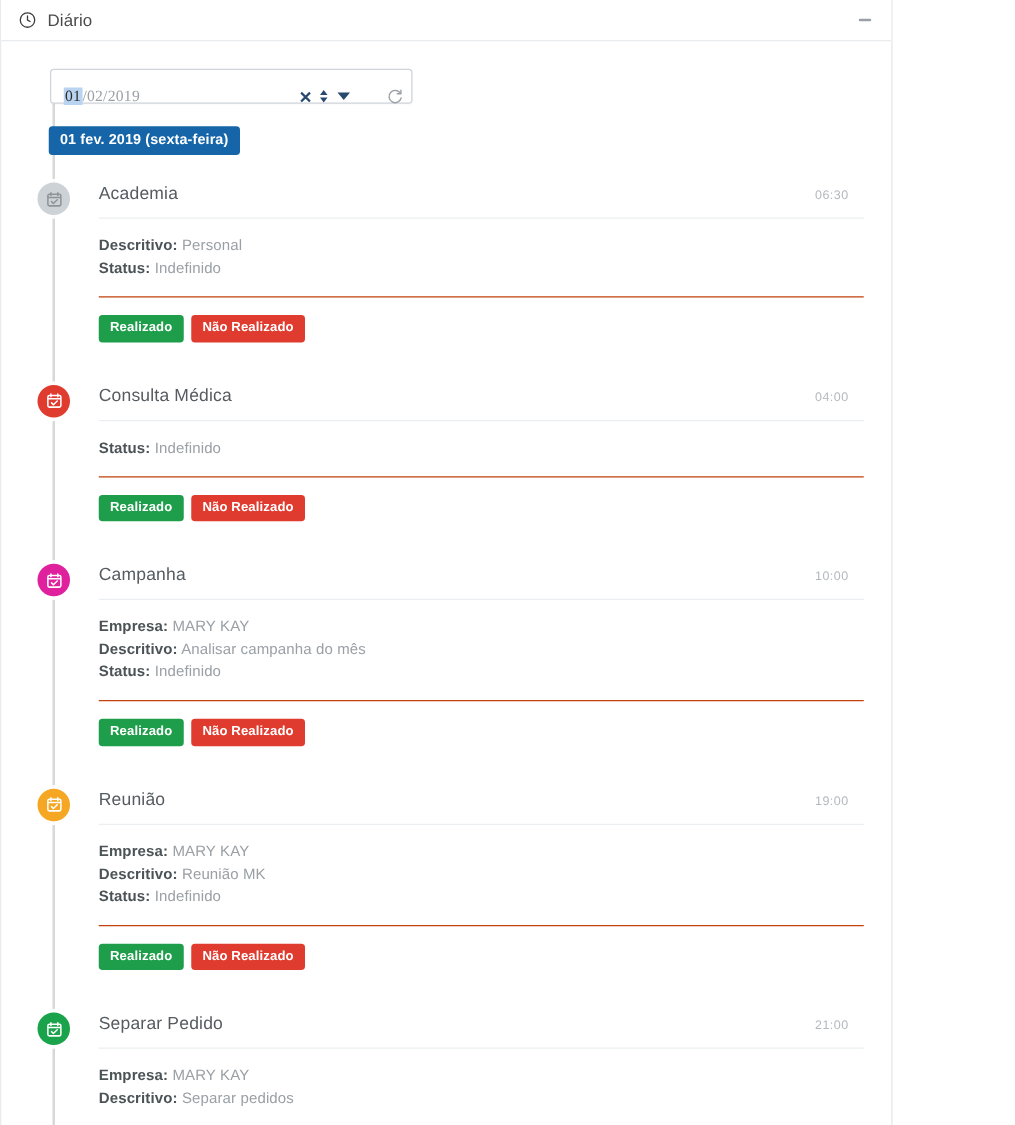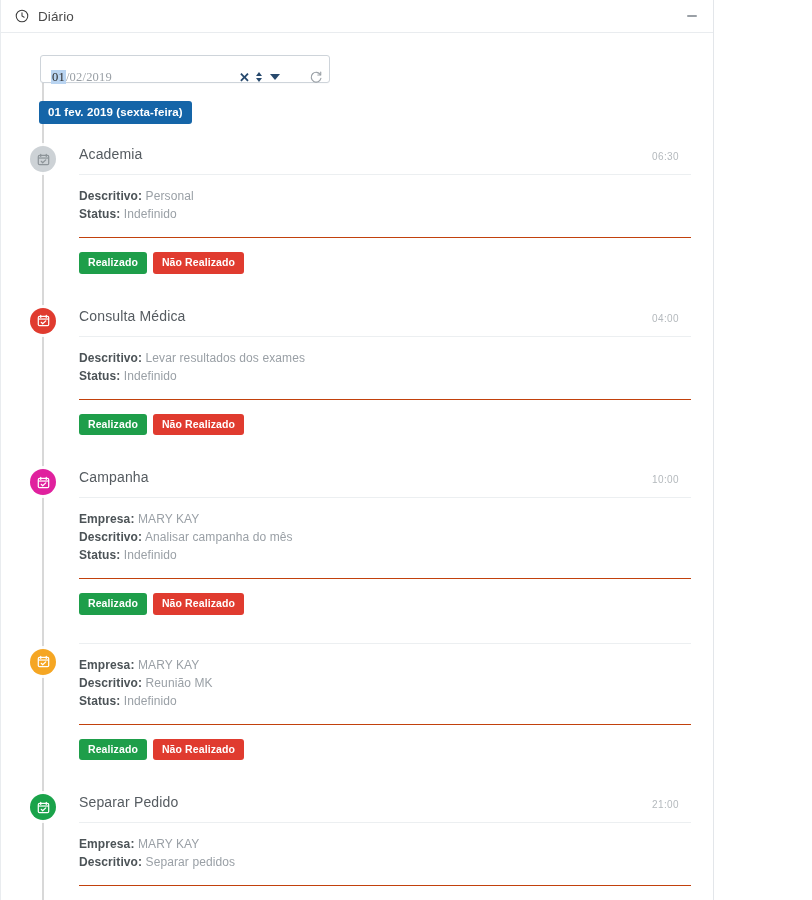--- a/index.html
+++ b/index.html
@@ -339,21 +339,20 @@
                 </svg>
               </span>
             </span>
           </div>
           <div class="entry-card">
             <div class="entry-head">
               <span class="entry-title">Consulta Médica</span>
               <span class="entry-time">04:00</span>
             </div>
             <div class="entry-detail">
-              <div class="detail-line"><b>Descritivo:</b> <span>Levar resultados dos exames</span></div>
               <div class="detail-line"><b>Status:</b> <span>Indefinido</span></div>
             </div>
             <div class="entry-actions">
               <button class="btn btn-done">Realizado</button>
               <button class="btn btn-undone">Não Realizado</button>
             </div>
           </div>
         </div>
         <div class="entry-spacer"></div>
         <div class="entry">
@@ -393,20 +392,24 @@
                 <svg viewBox="0 0 16 16" xmlns="http://www.w3.org/2000/svg">
                   <rect x="1.6" y="3" width="12.8" height="11.4" rx="1.5" fill="none" stroke="#ffffff" stroke-width="1.5"></rect>
                   <path d="M1.6 6.2 H14.4" stroke="#ffffff" stroke-width="1.5"></path>
                   <path d="M4.6 1.6 V4.2 M11.4 1.6 V4.2" stroke="#ffffff" stroke-width="1.5" stroke-linecap="round"></path>
                   <path d="M5.2 10.2 L7 12 L10.8 8.4" fill="none" stroke="#ffffff" stroke-width="1.5" stroke-linecap="round" stroke-linejoin="round"></path>
                 </svg>
               </span>
             </span>
           </div>
           <div class="entry-card">
+            <div class="entry-head">
+              <span class="entry-title">Reunião</span>
+              <span class="entry-time">19:00</span>
+            </div>
             <div class="entry-detail">
               <div class="detail-line"><b>Empresa:</b> <span>MARY KAY</span></div>
               <div class="detail-line"><b>Descritivo:</b> <span>Reunião MK</span></div>
               <div class="detail-line"><b>Status:</b> <span>Indefinido</span></div>
             </div>
             <div class="entry-actions">
               <button class="btn btn-done">Realizado</button>
               <button class="btn btn-undone">Não Realizado</button>
             </div>
           </div>

